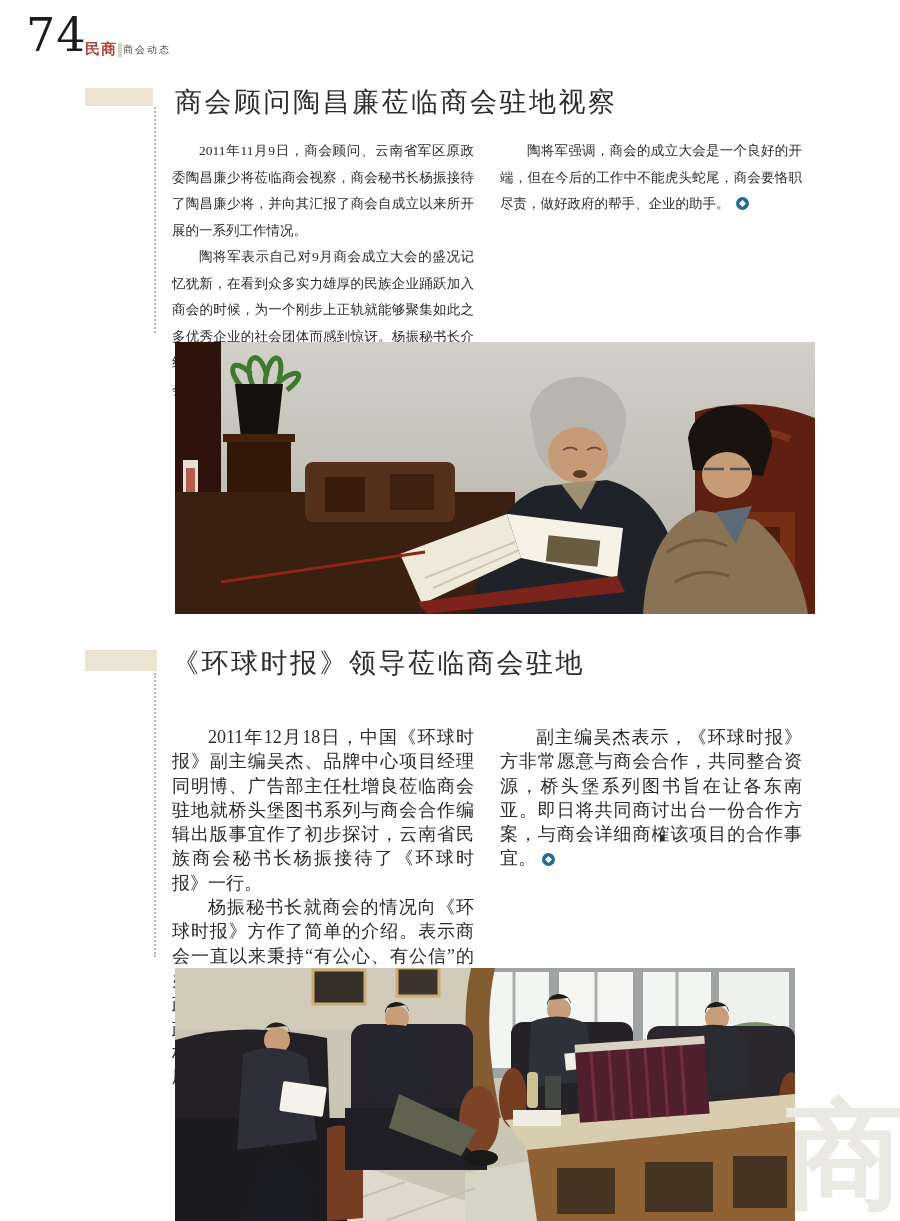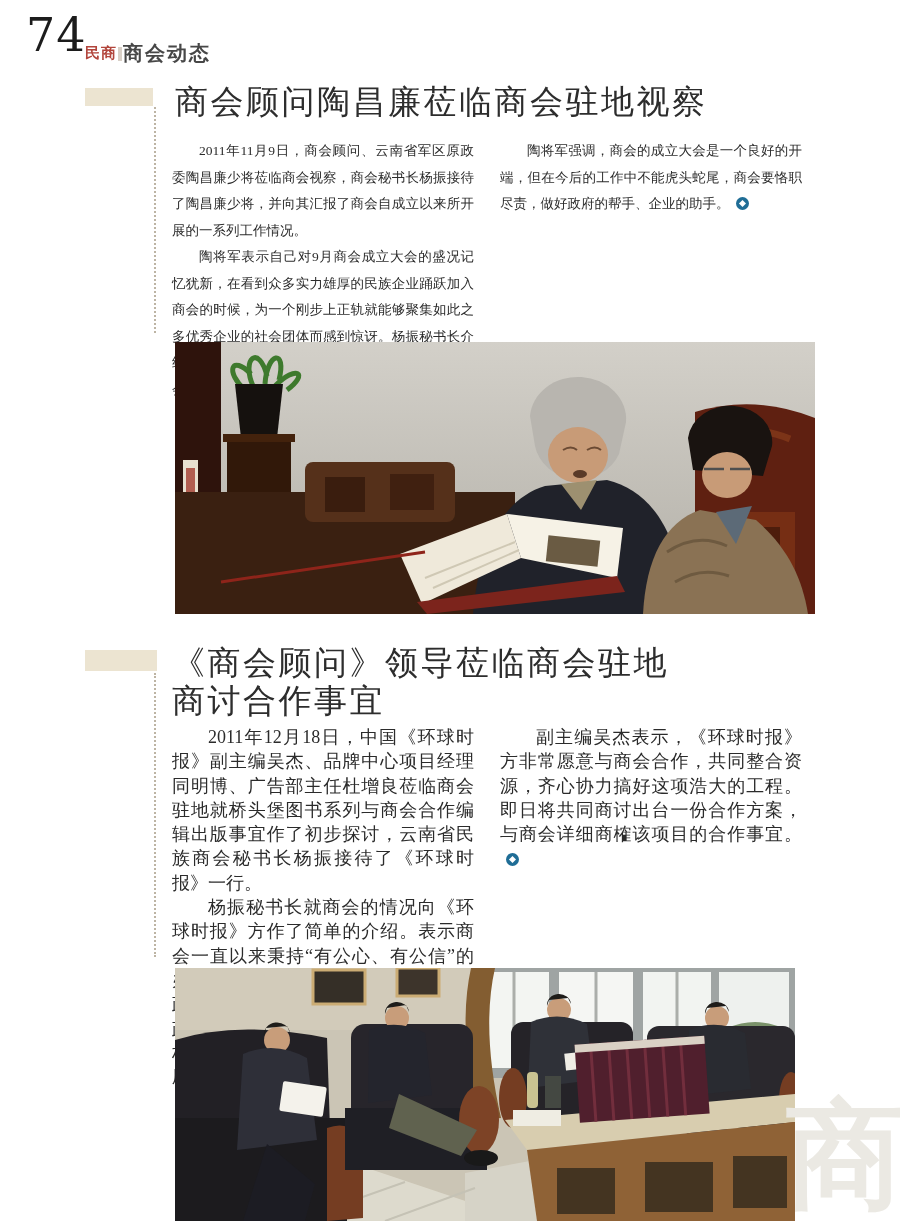--- a/index.html
+++ b/index.html
@@ -9,30 +9,30 @@
   }
   .abs{position:absolute;}
   
   .page-num{
     left:26px;top:10px;font-family:"DejaVu Serif",serif;font-size:46px;
     line-height:50px;color:#1c1c1c;font-weight:400;letter-spacing:1px;
   }
   .hdr-row{left:85px;top:40px;display:flex;align-items:center;gap:1px;}
   .mag-name{font-size:15px;color:#b2453c;letter-spacing:1px;font-weight:700;}
   .hdr-divider{width:4px;height:14px;background:#d9d0c7;}
-  .section-name{font-size:20px;color:#474747;letter-spacing:2px;font-weight:bold;}
+  .section-name{font-size:10px;color:#474747;letter-spacing:2px;}
   
   .title-block{width:68px;height:18px;background:#ece4d1;}
   .tb1{left:85px;top:88px;}
   .tb2{left:85px;top:650px;width:72px;height:21px;}
   .dotline{width:0;border-left:2px dotted #bdb4a4;}
   .dl1{left:154px;top:107px;height:226px;}
   .dl2{left:154px;top:673px;height:284px;}
   h1.title{
-    margin:0;font-weight:400;color:#2d2d2d;font-size:33px;
+    margin:0;font-weight:400;color:#2d2d2d;font-size:27px;
     letter-spacing:2.5px;line-height:38px;font-family:"Liberation Serif",serif;
   }
   .t1{left:175px;top:83px;}
   .t2{left:172px;top:644px;}
   
   .cols{display:flex;gap:26px;color:#2b2b2b;}
   .c1{left:172px;top:138px;width:630px;font-size:13.5px;line-height:26.5px;}
   .c2{left:172px;top:725px;width:630px;font-size:18px;line-height:24.3px;}
   .col{width:307px;text-align:justify;}
   .col p{margin:0;text-indent:2em;}
@@ -135,31 +135,30 @@
     <path d="M529,127 h20 m6,0 h20" stroke="#4f4f4f" stroke-width="2.5" fill="none"></path>
     <path d="M468,272 c3,-56 22,-92 57,-104 l56,10 c30,26 46,56 52,94 z" fill="#8a7254"></path>
     <polygon points="541,170 577,164 561,202" fill="#5c6a77"></polygon>
     <path d="M492,210 q30,-20 60,-6 M500,240 q26,-16 54,-6" stroke="#6e5a40" stroke-width="3" fill="none"></path>
   </svg>
 </figure>
 
 <div class="abs title-block tb2"></div>
 <div class="abs dotline dl2"></div>
 <h1 class="abs title t2">
-  <span style="display:block">《商会顾问》领导莅临商会驻地</span>
-  <span style="display:block">商讨合作事宜</span>
+  <span style="display:block">《环球时报》领导莅临商会驻地</span>
 </h1>
 
 <div class="abs cols c2">
   <div class="col">
     <p><span>2011年12月18日，中国《环球时报》副主编吴杰、品牌中心项目经理同明博、广告部主任杜增良莅临商会驻地就桥头堡图书系列与商会合作编辑出版事宜作了初步探讨，云南省民族商会秘书长杨振接待了《环球时报》一行。</span></p>
     <p><span>杨振秘书长就商会的情况向《环球时报》方作了简单的介绍。表示商会一直以来秉持“有公心、有公信”的办事风格，所做工作得到了省委、省政府的高度评价与肯定。受省委、省政府之托，商会将全面负责编辑出版桥头堡系列丛书，此书包含全彩色印刷23卷、并将以19种不同语</span></p>
   </div>
   <div class="col">
-    <p><span>副主编吴杰表示，《环球时报》方非常愿意与商会合作，共同整合资源，齐心协力搞好这项浩大的工程。即日将共同商讨出台一份合作方案，与商会详细商榷该项目的合作事宜。</span><span class="endmark"></span></p>
+    <p><span>副主编吴杰表示，《环球时报》方非常愿意与商会合作，共同整合资源，桥头堡系列图书旨在让各东南亚。即日将共同商讨出台一份合作方案，与商会详细商榷该项目的合作事宜。</span><span class="endmark"></span></p>
   </div>
 </div>
 
 <figure class="abs photo photo2">
   <svg viewBox="0 0 620 253" preserveAspectRatio="none">
     <rect width="620" height="253" fill="#c9c2b1"></rect>
     <rect width="620" height="62" fill="#d0c9b7"></rect>
 
     <rect x="296" y="0" width="324" height="110" fill="#9aa09f"></rect>
     <rect x="304" y="4" width="70" height="96" fill="#f3f5f2"></rect>

